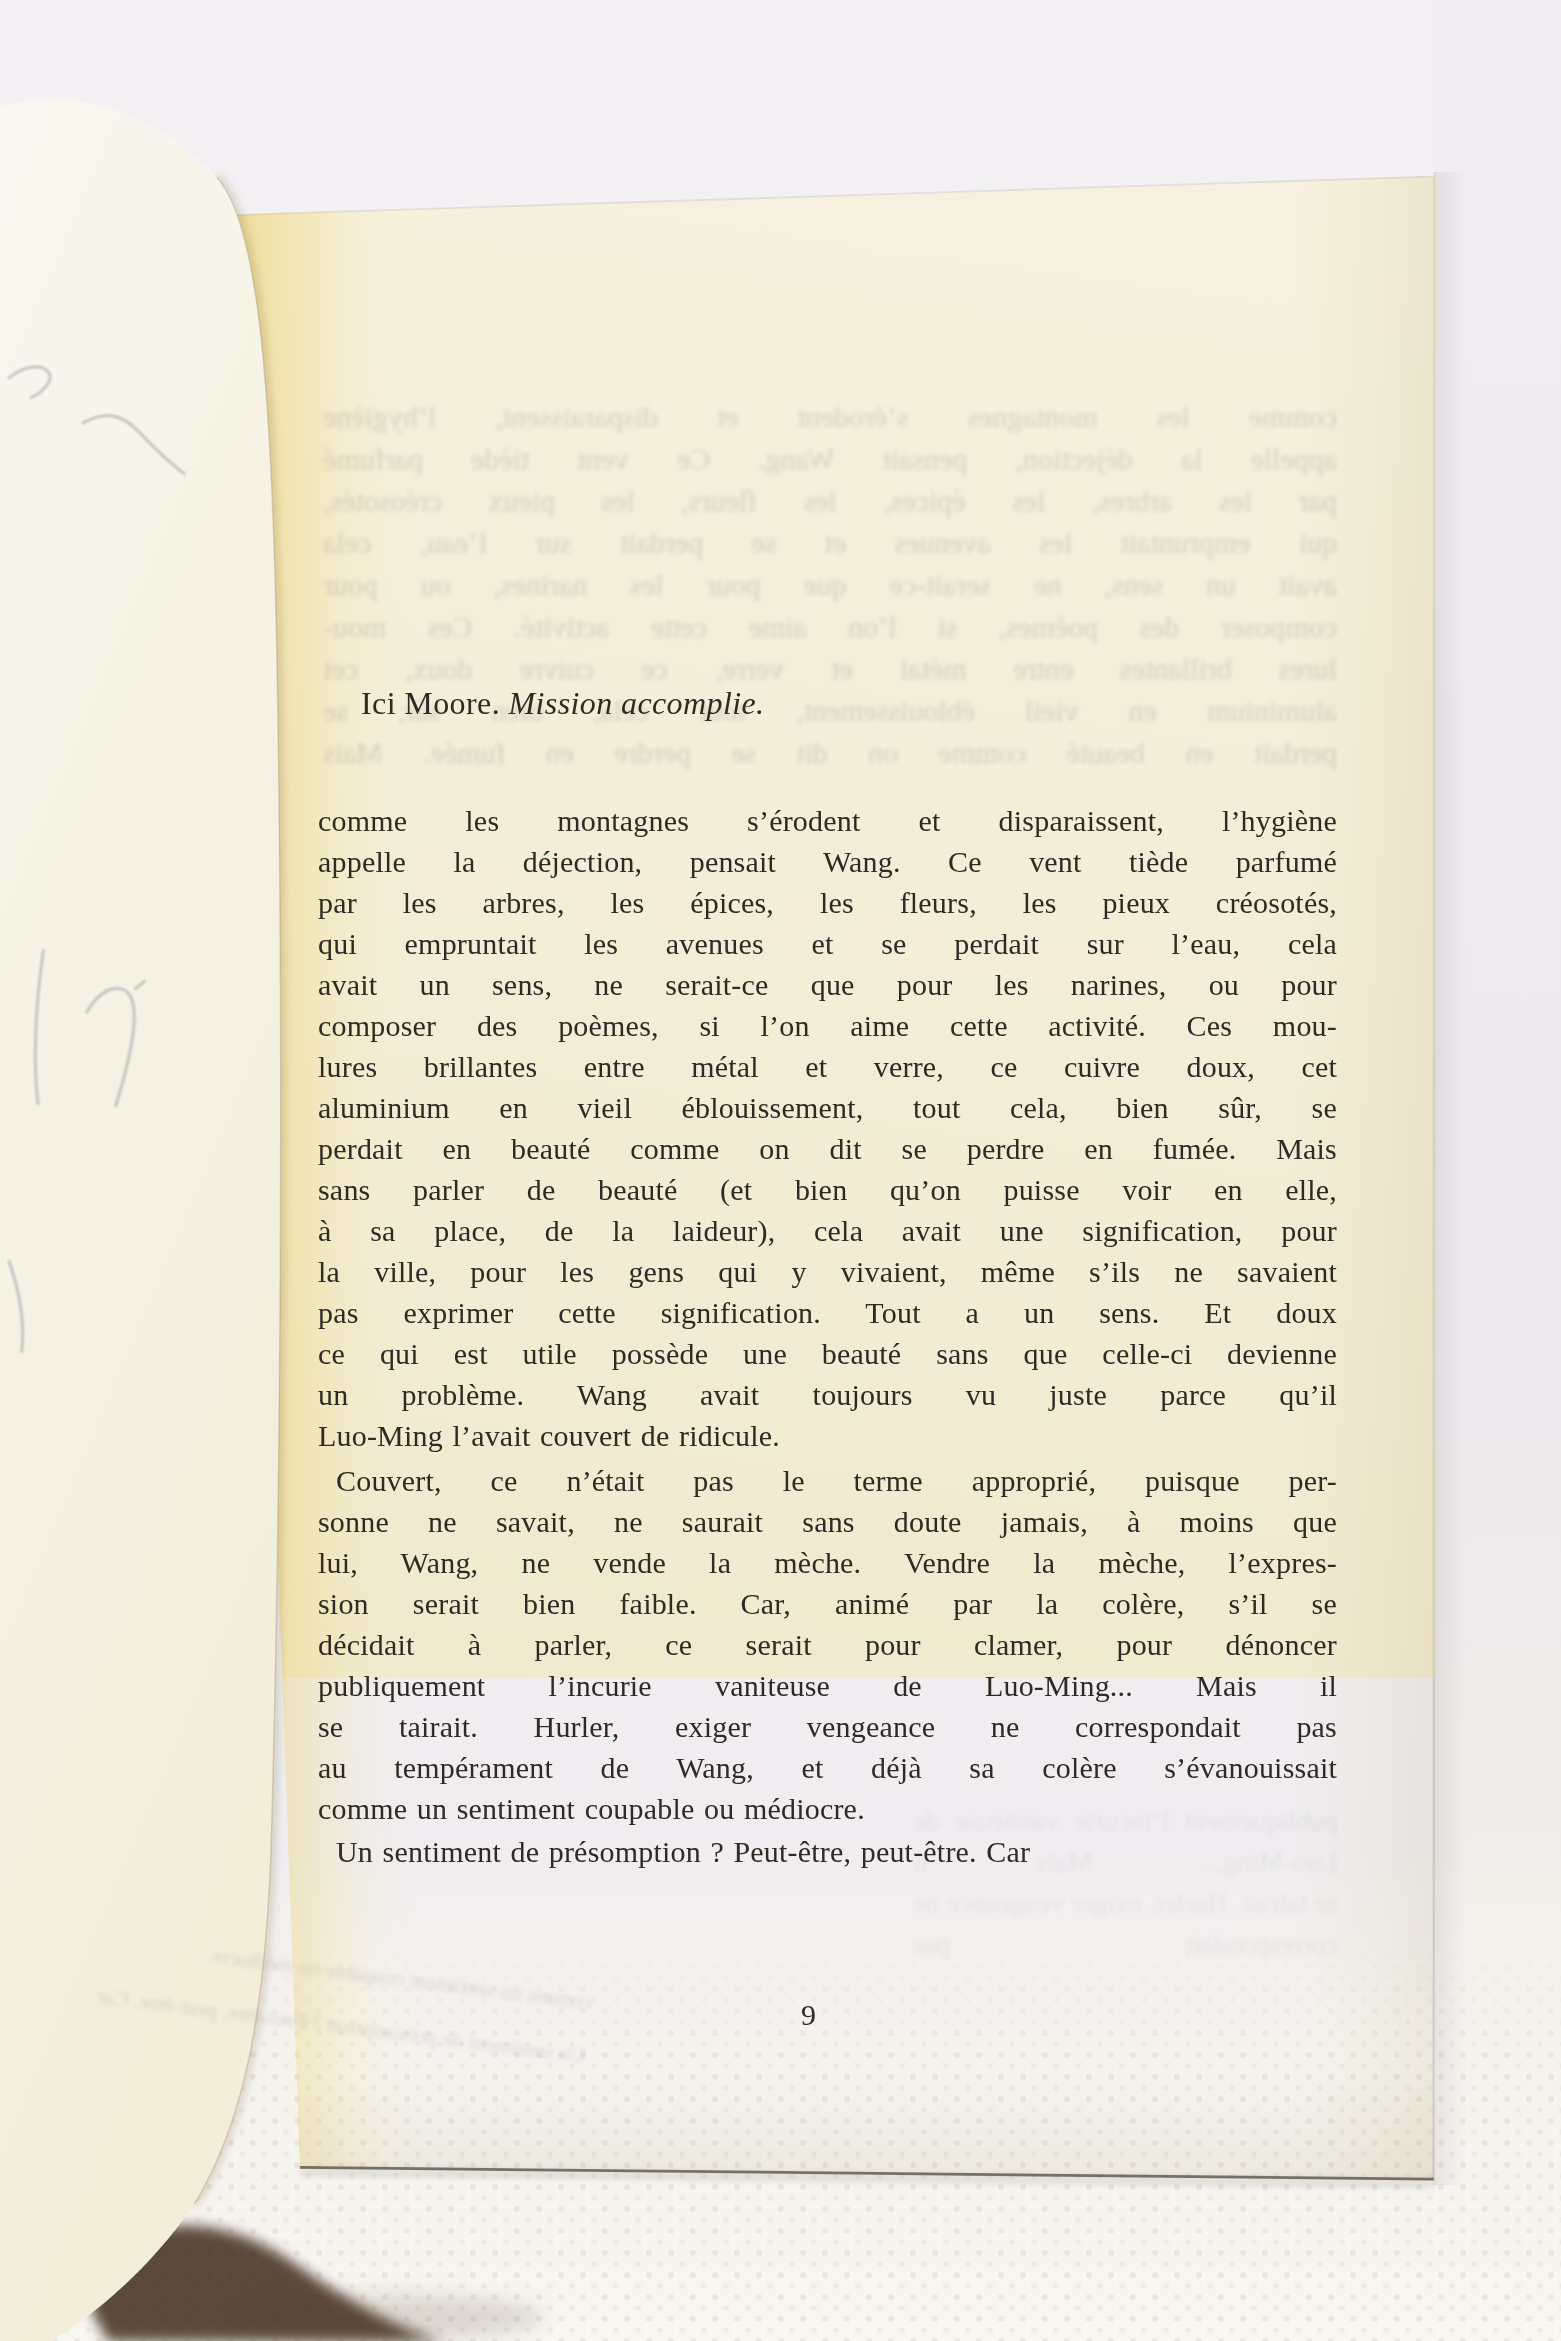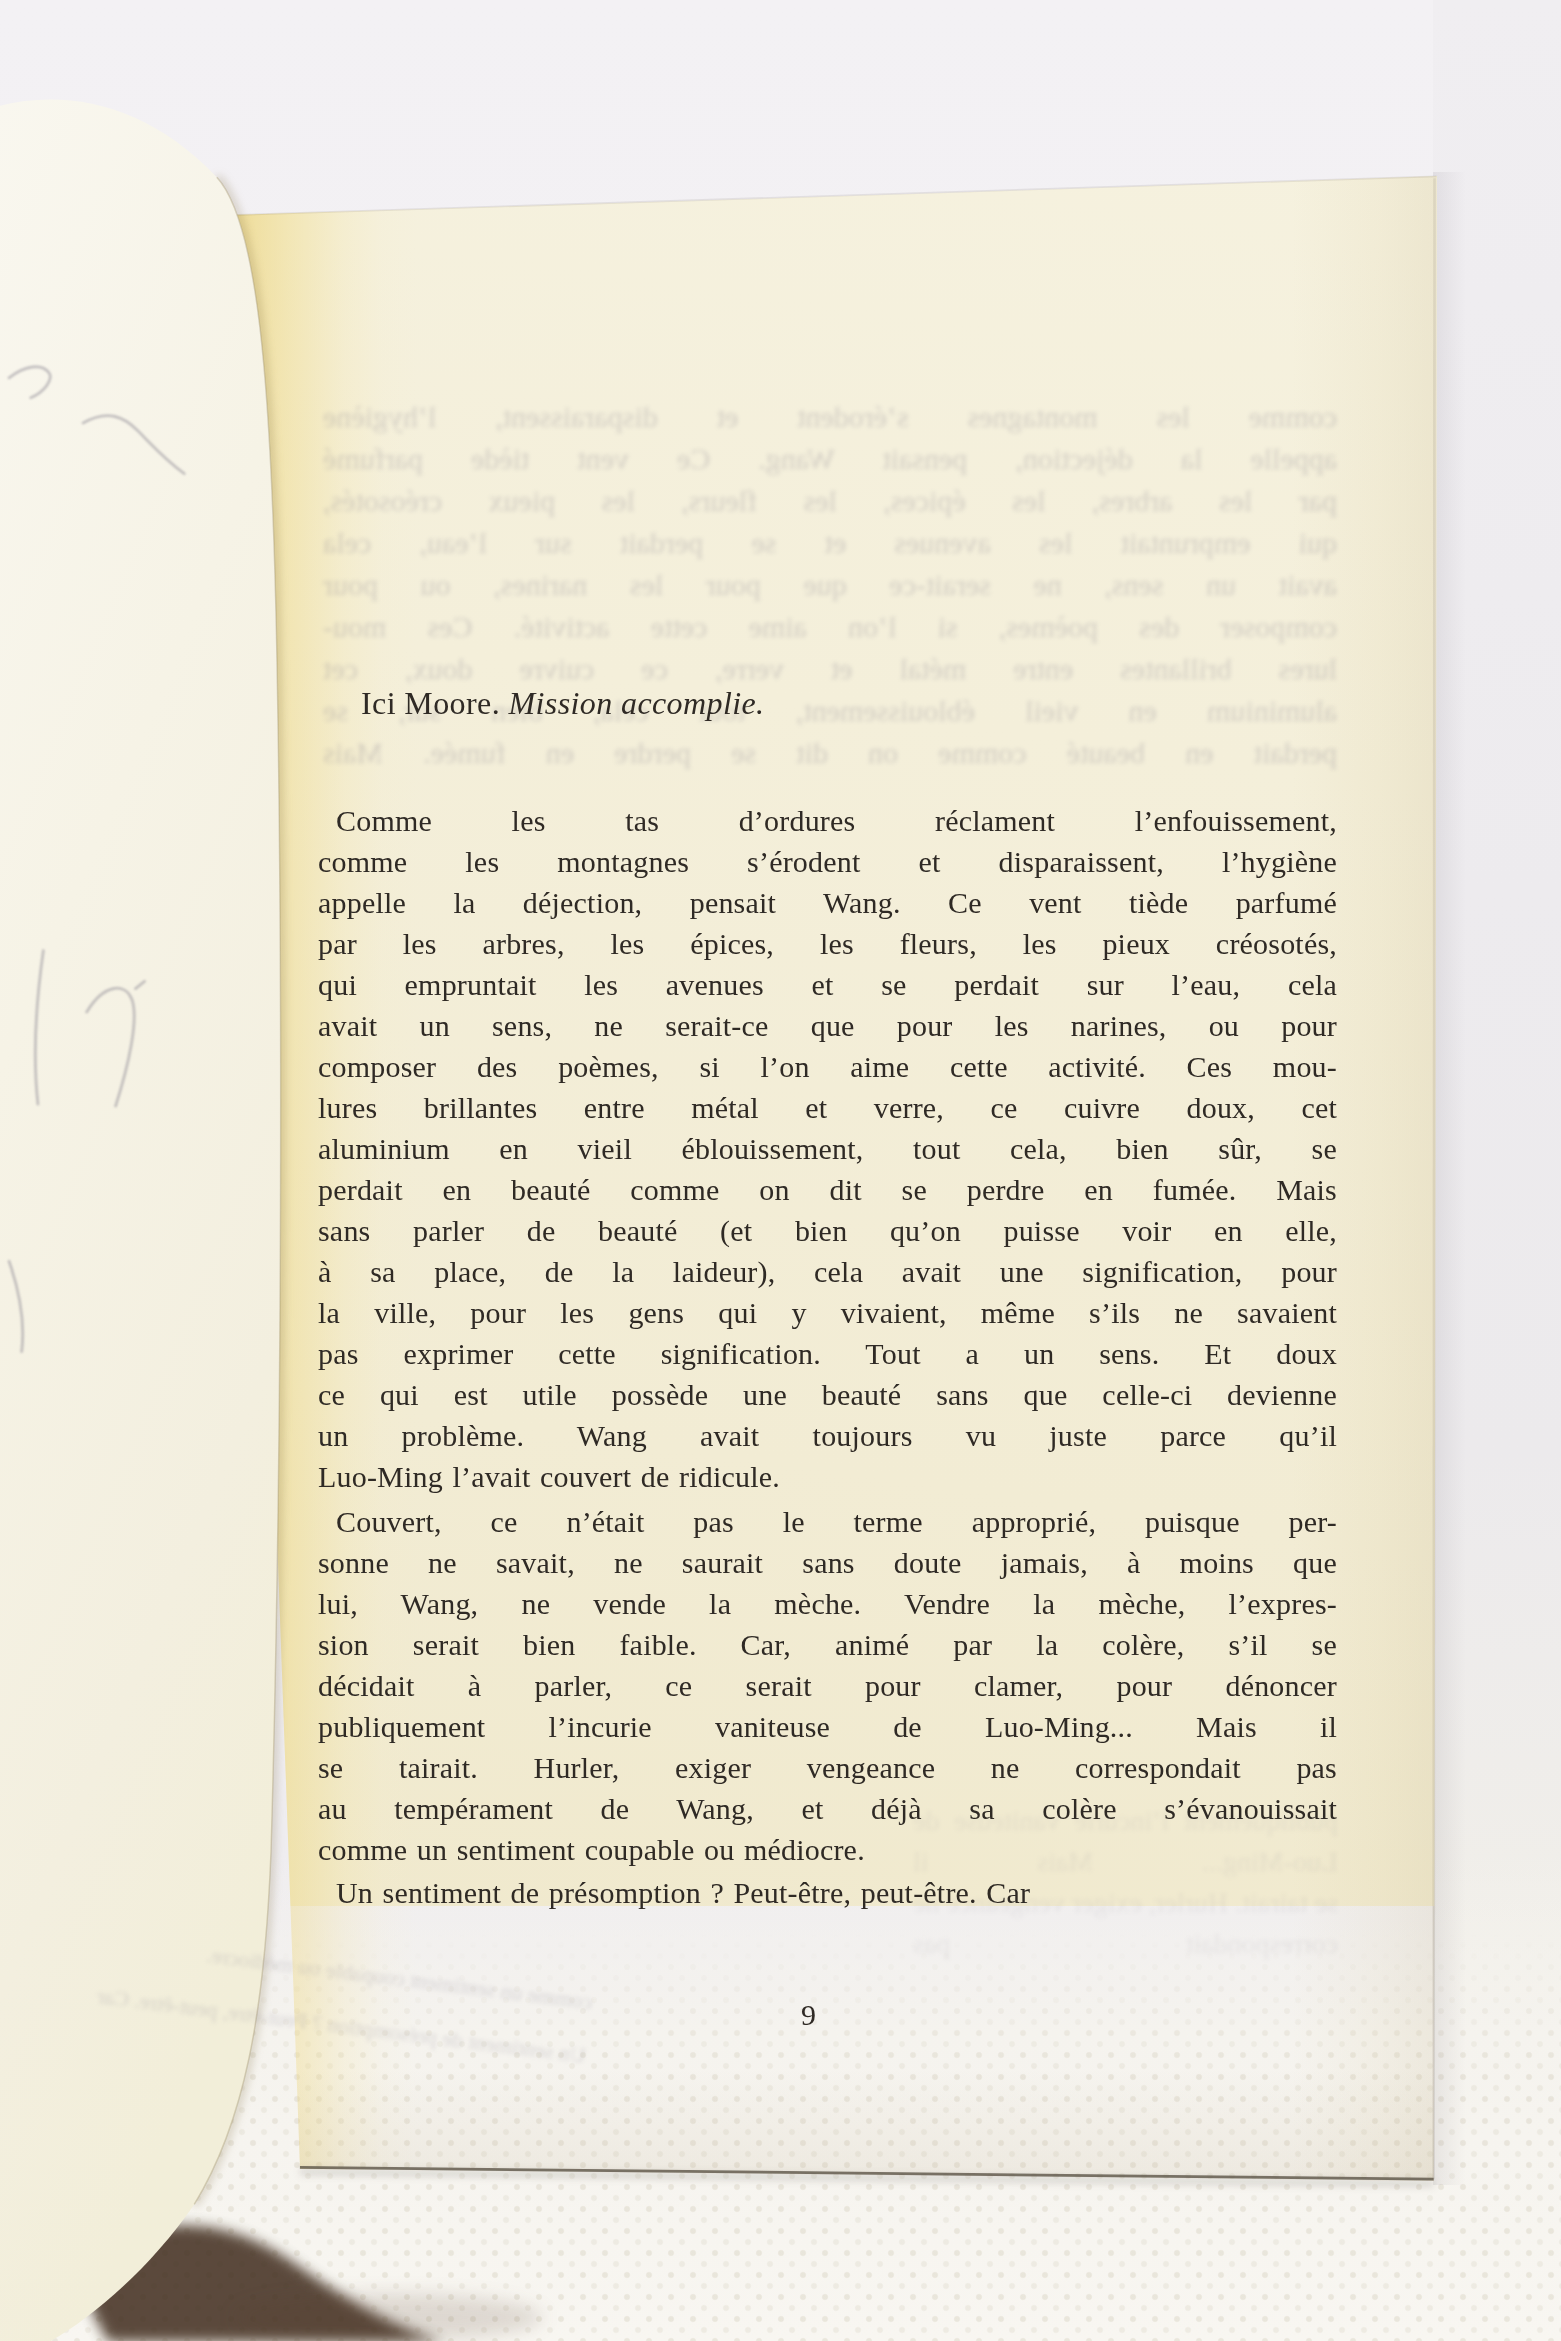--- a/index.html
+++ b/index.html
@@ -17,21 +17,21 @@
      background-image:
        radial-gradient(circle,rgba(201,194,172,.30) 2.3px,rgba(201,194,172,0) 3.6px),
        radial-gradient(circle,rgba(201,194,172,.20) 2.3px,rgba(201,194,172,0) 3.6px);
      background-size:22px 22px,22px 22px;background-position:0 0,11px 11px;
      -webkit-mask-image:linear-gradient(to bottom,transparent,#000 136px);
      mask-image:linear-gradient(to bottom,transparent,#000 136px);}
   .page-cast{left:1433px;top:172px;width:47px;height:2013px;
      background:linear-gradient(to right,rgba(95,85,100,.10),rgba(95,85,100,0) 70%);}
 
   
-  .right-page{left:0;top:0;width:1561px;height:1906px;
+  .right-page{left:0;top:0;width:1561px;height:1678px;
      clip-path:polygon(229px 215px,940px 193px,1437px 176px,1434px 2181px,300px 2169px);}
   .page-paper{inset:0;background:linear-gradient(188deg,#f6f2e0 0%,#f4efda 38%,#f2ecd4 74%,#f0e9cd 100%);}
   .gutter-shade{left:226px;top:172px;width:190px;height:2011px;
      background:linear-gradient(to right,rgba(233,203,96,.55) 4%,rgba(238,214,120,.40) 32%,
                 rgba(243,227,162,.22) 62%,rgba(246,236,196,.10) 82%,rgba(246,236,196,0) 100%);}
   .fore-edge-shade{left:1292px;top:172px;width:145px;height:2011px;
      background:linear-gradient(to right,rgba(205,188,138,0),rgba(205,188,138,.10) 60%,rgba(190,173,128,.16) 100%);}
   .page-bottom-shade{left:226px;top:2069px;width:1211px;height:114px;
      background:linear-gradient(to top,rgba(168,148,108,.12),rgba(168,148,108,0));}
 
@@ -99,21 +99,20 @@
     </div>
 
     <div class="abs text-col print">
       <div class="heading">
         <span>Ici Moore.</span>
         <span> </span>
         <span class="it">Mission accomplie.</span>
       </div>
       <div class="body-text">
         <div class="para p1">
-          <div class="line first">Comme les tas d’ordures réclament l’enfouissement,</div>
           <div class="line">comme les montagnes s’érodent et disparaissent, l’hygiène</div>
           <div class="line">appelle la déjection, pensait Wang. Ce vent tiède parfumé</div>
           <div class="line">par les arbres, les épices, les fleurs, les pieux créosotés,</div>
           <div class="line">qui empruntait les avenues et se perdait sur l’eau, cela</div>
           <div class="line">avait un sens, ne serait-ce que pour les narines, ou pour</div>
           <div class="line">composer des poèmes, si l’on aime cette activité. Ces mou-</div>
           <div class="line">lures brillantes entre métal et verre, ce cuivre doux, cet</div>
           <div class="line">aluminium en vieil éblouissement, tout cela, bien sûr, se</div>
           <div class="line">perdait en beauté comme on dit se perdre en fumée. Mais</div>
           <div class="line">sans parler de beauté (et bien qu’on puisse voir en elle,</div>

